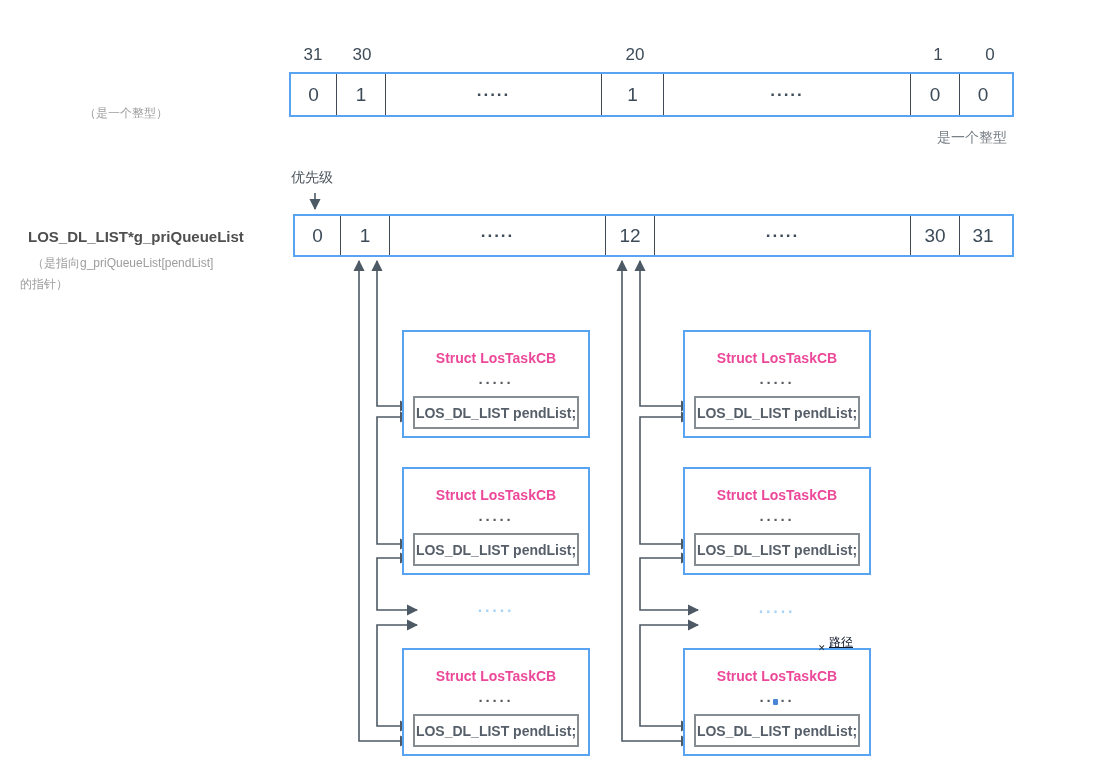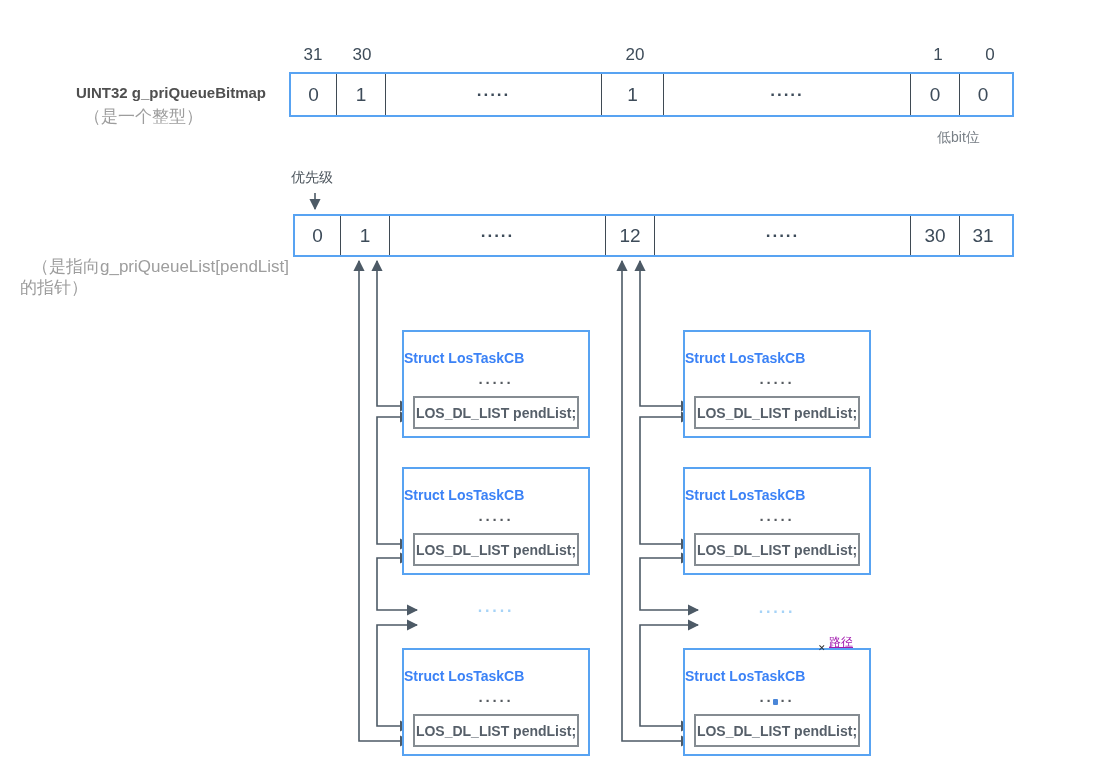--- a/index.html
+++ b/index.html
@@ -3,21 +3,21 @@
 <meta charset="utf-8">
 <style>
   html,body{margin:0;padding:0;background:#fff;}
   .canvas{
     position:relative;width:1117px;height:779px;background:#ffffff;
     font-family:"Liberation Sans","DejaVu Sans",sans-serif;overflow:hidden;
   }
   .abs{position:absolute;}
   
   .var-bold{font-weight:bold;font-size:15px;color:#4f4f4f;white-space:nowrap;}
-  .var-note{font-size:17px;color:#9d9d9d;white-space:nowrap;}
+  .var-note{font-size:12px;color:#9d9d9d;white-space:nowrap;}
   
   .bitlab{position:absolute;top:45px;transform:translateX(-50%);font-size:17px;color:#3e4c59;}
   
   .array{
     position:absolute;display:flex;box-sizing:border-box;
     border:2px solid #58a3f2;background:#fff;align-items:stretch;
   }
   .cell{
     display:flex;align-items:center;justify-content:center;
     font-size:19px;color:#3d4b59;border-right:1px solid #3f4a54;
@@ -25,36 +25,36 @@
   }
   .cell:last-child{border-right:none;}
   .cell.dots{font-size:17px;font-weight:bold;letter-spacing:1px;color:#3d4b59;}
   .caption{font-size:14px;color:#787f86;white-space:nowrap;}
   .prio-label{font-size:14px;color:#4d565e;white-space:nowrap;}
   
   .taskbox{
     position:absolute;width:188px;height:108px;box-sizing:border-box;
     border:2px solid #58a3f2;background:#fff;
   }
-  .tb-title{position:absolute;left:0;top:18px;width:100%;
-    font-weight:bold;font-size:14px;color:#3b82f6;}
+  .tb-title{position:absolute;left:0;top:18px;width:100%;text-align:center;
+    font-weight:bold;font-size:14px;color:#ec4899;}
   .tb-dots{position:absolute;left:0;top:42px;width:100%;text-align:center;
     font-weight:bold;font-size:15px;letter-spacing:2px;color:#565b60;}
   .tb-pend{
     position:absolute;left:9px;top:64px;width:166px;height:33px;box-sizing:border-box;
     border:2px solid #858c92;display:flex;align-items:center;justify-content:center;
     font-weight:bold;font-size:14px;color:#565f69;white-space:nowrap;background:#fff;
   }
   
   .blue-dots{
     position:absolute;width:188px;text-align:center;font-weight:bold;
     font-size:16px;letter-spacing:2px;color:#a6d3f7;
   }
   .path-link{
-    position:absolute;font-size:12px;color:#a21caf;text-decoration:underline;
+    position:absolute;font-size:12px;color:#0f172a;text-decoration:underline;
     white-space:nowrap;cursor:pointer;
   }
   .x-mark{position:absolute;font-size:9px;color:#2f2f2f;}
   .caret-artifact{position:absolute;width:5px;height:6px;background:#4a86d8;border-radius:1px;}
   svg.connectors{position:absolute;left:0;top:0;width:1117px;height:779px;pointer-events:none;}
 </style>
 </head>
 <body>
 
 <div class="canvas">
@@ -74,41 +74,41 @@
     <polyline points="410,558 377,558 377,610 417,610" fill="none" stroke="#4d5a66" stroke-width="1.6" marker-start="url(#arw)" marker-end="url(#arw)"></polyline>
     <polyline points="417,625 377,625 377,726 410,726" fill="none" stroke="#4d5a66" stroke-width="1.6" marker-start="url(#arw)" marker-end="url(#arw)"></polyline>
 
     <polyline points="691,741 622,741 622,261" fill="none" stroke="#4d5a66" stroke-width="1.6" marker-start="url(#arw)" marker-end="url(#arw)"></polyline>
     <polyline points="691,406 640,406 640,261" fill="none" stroke="#4d5a66" stroke-width="1.6" marker-start="url(#arw)" marker-end="url(#arw)"></polyline>
     <polyline points="691,417 640,417 640,544 691,544" fill="none" stroke="#4d5a66" stroke-width="1.6" marker-start="url(#arw)" marker-end="url(#arw)"></polyline>
     <polyline points="691,558 640,558 640,610 698,610" fill="none" stroke="#4d5a66" stroke-width="1.6" marker-start="url(#arw)" marker-end="url(#arw)"></polyline>
     <polyline points="698,625 640,625 640,726 691,726" fill="none" stroke="#4d5a66" stroke-width="1.6" marker-start="url(#arw)" marker-end="url(#arw)"></polyline>
   </svg>
 
-  <div class="abs var-bold" style="left:20px;top:84px;width:246px;text-align:right;">UINT32 g_priQueueBitmap</div>
   <div class="abs var-note" style="left:84px;top:105px;">（是一个整型）</div>
 
   <span class="bitlab" style="left:313px;">31</span>
   <span class="bitlab" style="left:362px;">30</span>
   <span class="bitlab" style="left:635px;">20</span>
   <span class="bitlab" style="left:938px;">1</span>
   <span class="bitlab" style="left:990px;">0</span>
 
   <div class="array" style="left:289px;top:72px;width:725px;height:45px;">
     <span class="cell" style="width:46px;">0</span>
     <span class="cell" style="width:49px;">1</span>
     <span class="cell dots" style="width:216px;">·····</span>
     <span class="cell" style="width:62px;">1</span>
     <span class="cell dots" style="width:247px;">·····</span>
     <span class="cell" style="width:49px;">0</span>
     <span class="cell" style="width:46px;">0</span>
   </div>
 
-  <div class="abs caption" style="left:937px;top:129px;">低bit位</div>
+  <div class="abs caption" style="left:937px;top:129px;">是一个整型</div>
 
+  <div class="abs var-bold" style="left:28px;top:228px;">LOS_DL_LIST*g_priQueueList</div>
   <div class="abs var-note" style="left:32px;top:255px;">（是指向g_priQueueList[pendList]</div>
   <div class="abs var-note" style="left:20px;top:276px;">的指针）</div>
 
   <div class="abs prio-label" style="left:291px;top:169px;">优先级</div>
 
   <div class="array" style="left:293px;top:214px;width:721px;height:43px;">
     <span class="cell" style="width:46px;">0</span>
     <span class="cell" style="width:49px;">1</span>
     <span class="cell dots" style="width:216px;">·····</span>
     <span class="cell" style="width:49px;">12</span>

